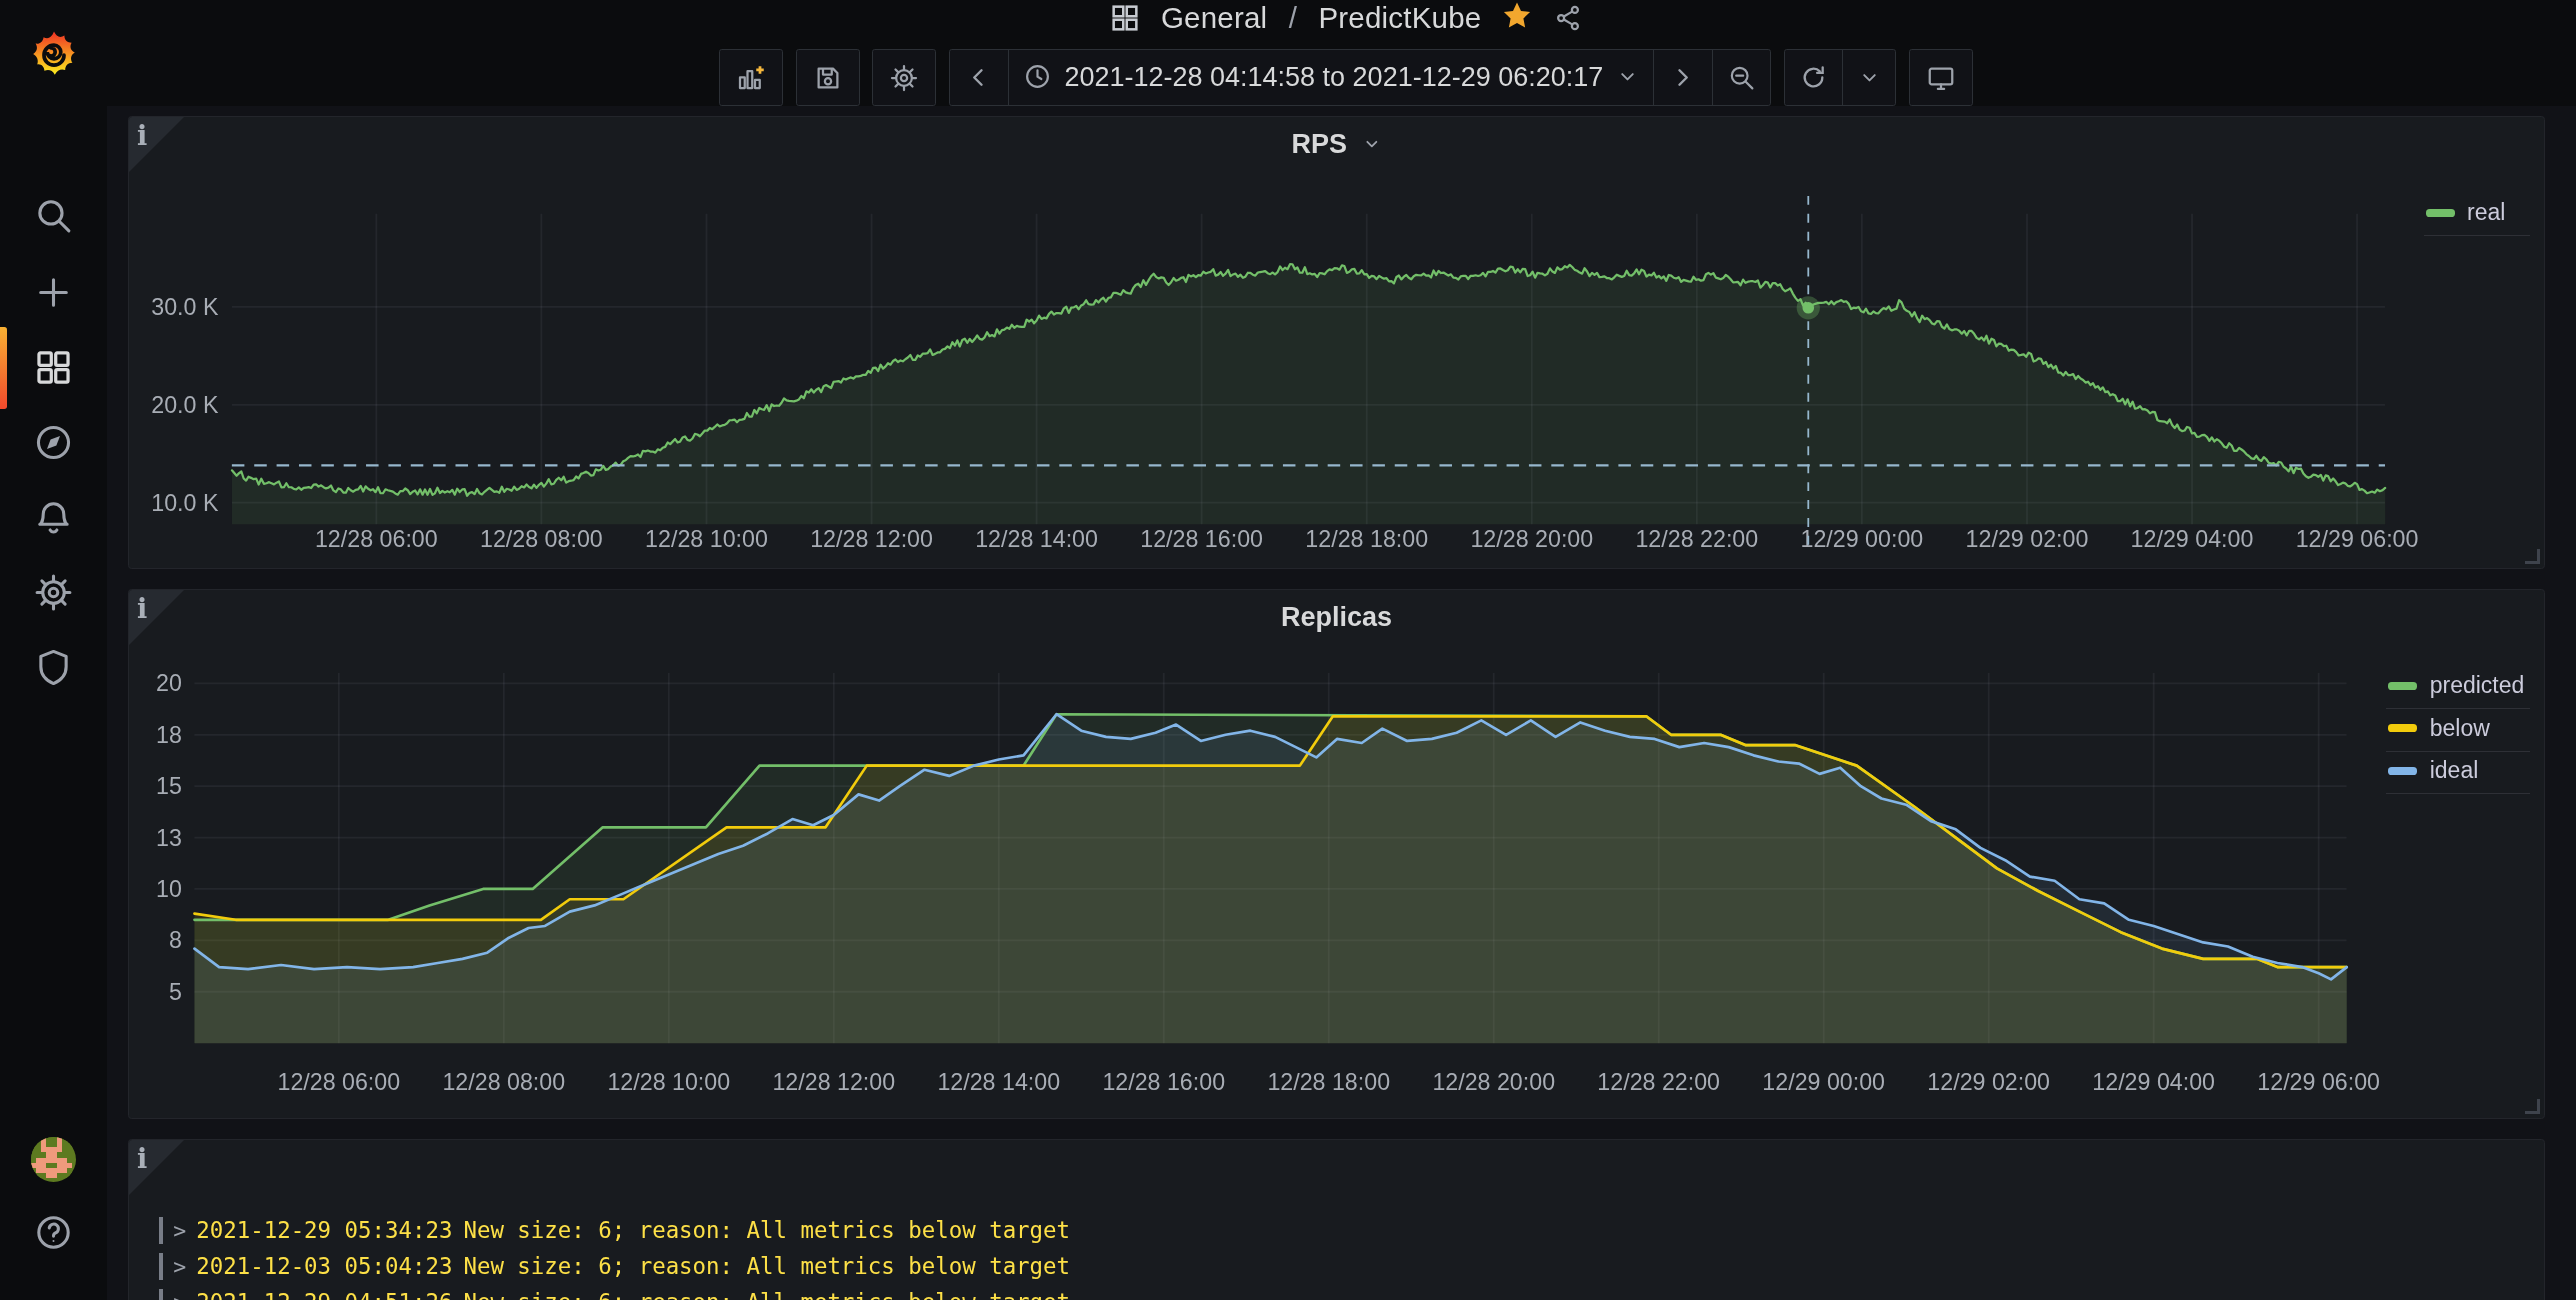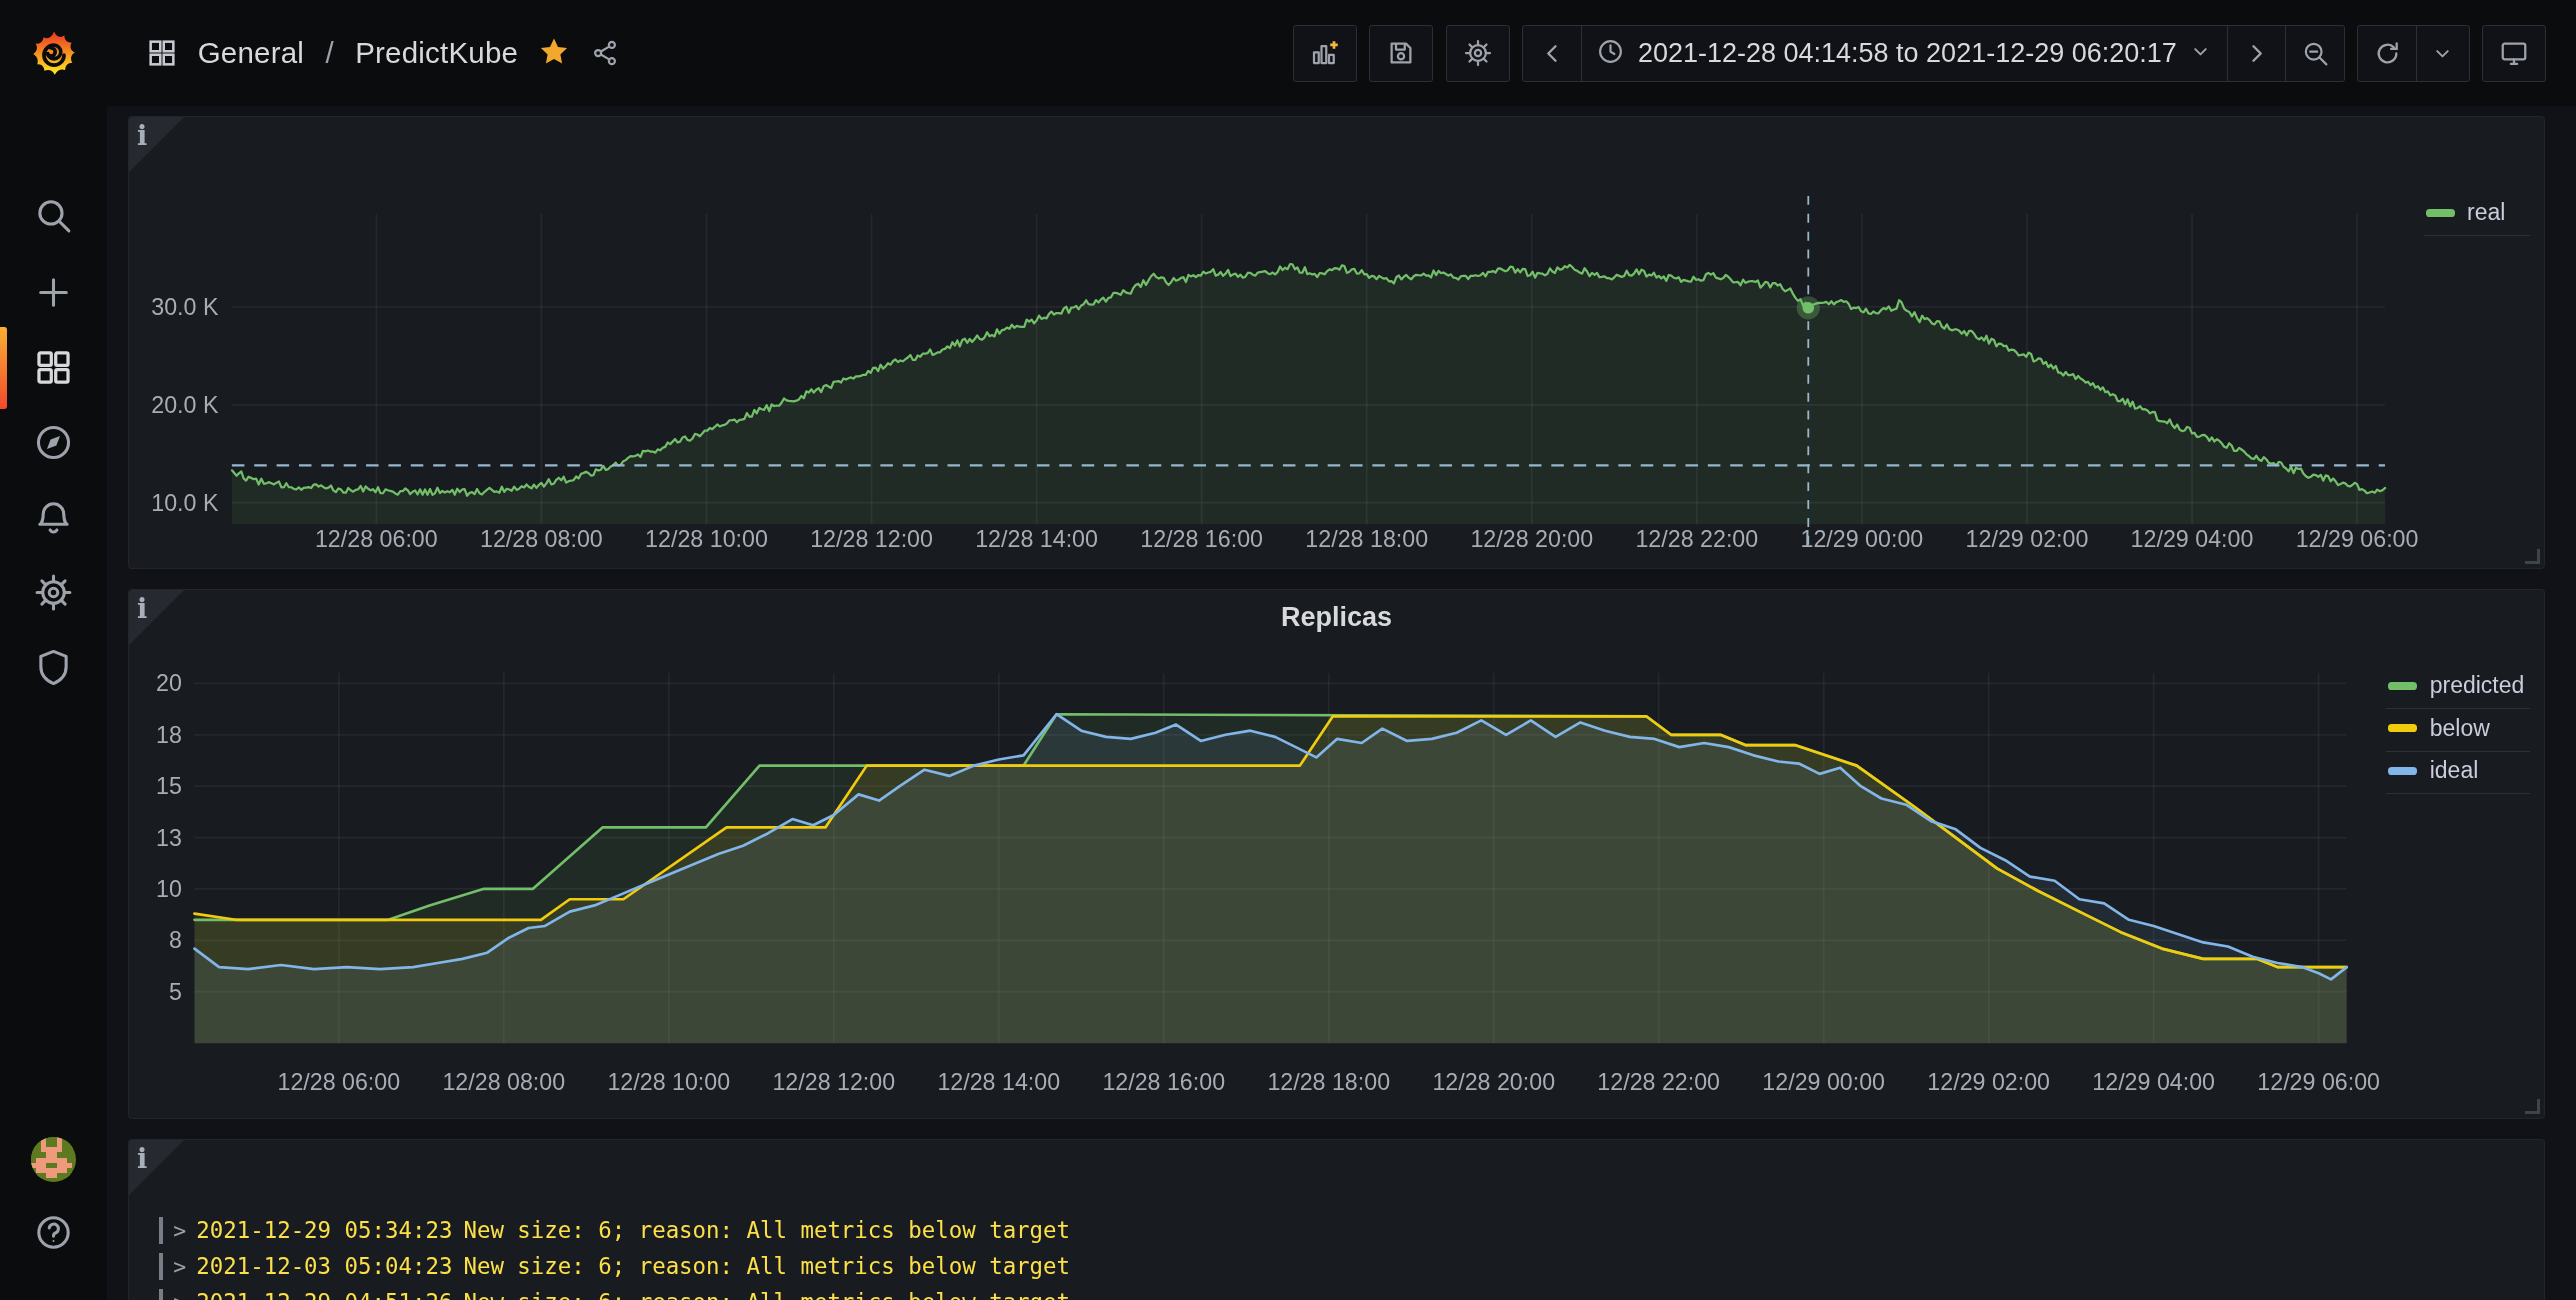--- a/index.html
+++ b/index.html
@@ -10,21 +10,21 @@
   
   .sidebar { position:absolute; left:0; top:0; width:107px; height:1301px; background:#0b0c0e; z-index:6; }
   .logo { position:absolute; left:30px; top:30px; width:48px; height:54px; }
   .side-item { position:absolute; left:0; width:107px; height:75px; display:flex; align-items:center; justify-content:center; color:#9da2ab; cursor:pointer; }
   .side-item svg { width:41px; height:41px; }
   .side-item.active { color:#d8d9da; }
   .active-bar { position:absolute; left:0; top:-3.6px; width:7.2px; height:82px; background:linear-gradient(180deg,#f8b133,#f2492c); border-radius:0 2.7px 2.7px 0; }
   .avatar { width:45px; height:45px; border-radius:50%; overflow:hidden; background:#5d7a20; }
 
   
-  .navbar { position:absolute; left:107px; top:0; width:2469px; height:106px; background:#0b0c0e; display:flex; align-items:center; justify-content:space-between; padding:0 30px 0 39px; z-index:5; }
+  .navbar { position:absolute; left:107px; top:0; width:2469px; height:106px; background:#0b0c0e; display:flex; align-items:center; justify-content:space-between; padding:0 30px 0 39px; z-index:5;flex-direction:column; }
   .crumbs { display:flex; align-items:center; gap:19.7px; }
   .crumbs .gridico { color:#c7cbd1; width:32px; height:32px; }
   .crumb-txt { font-size:29.5px; color:#d8d9da; letter-spacing:0.2px; cursor:pointer; }
   .crumb-sep { font-size:29.5px; color:#9da2ab; margin:0 1.8px; }
   .staricon svg { width:32px; height:32px; }
   .shareicon { color:#9da2ab; width:30px; height:30px; cursor:pointer; }
   .nav-right { display:flex; align-items:flex-end; gap:12.5px; }
   .tbtn { height:57px; min-width:64px; padding:0 16px; display:flex; align-items:center; justify-content:center; background:#111217; border:0.9px solid #2c3036; border-radius:2.7px; color:#9da2ab; cursor:pointer; }
   .tbtn svg { width:30px; height:30px; }
   .tgroup { display:flex; align-items:stretch; height:57px; border:0.9px solid #2c3036; border-radius:2.7px; background:#111217; overflow:hidden; }
@@ -246,20 +246,26 @@
             <path d="M9.5 20.7h5M12 17v3.7"></path>
           </svg>
       </div>
     </div>
   </header>
 
   <section class="panel" style="top:116px; height:453px;">
     <div class="corner">
         <span>i</span>
       </div>
+    <div class="p-title">
+      <span>RPS</span>
+      <span class="tchev"><svg viewBox="0 0 24 24" fill="none" stroke="currentColor" stroke-width="2.2" stroke-linecap="round" stroke-linejoin="round">
+            <path d="M6.5 9.5l5.5 5.5 5.5-5.5"></path>
+          </svg></span>
+    </div>
     <div class="legend" style="top:77px" id="legend-0">
         <div class="leg-item">
           <span class="leg-swatch" style="background: rgb(115, 191, 105);"></span>
           <span class="leg-label">real</span>
         </div>
       </div>
     <div class="plot" id="chart-0"><svg width="2417" height="453" viewBox="0 0 2702 506">
           <line x1="276.5" y1="108" x2="276.5" y2="455" stroke="rgba(204,204,220,0.07)" stroke-width="2"></line>
           <text x="276.5" y="481" fill="#a8adb5" font-size="26" text-anchor="middle" font-family="&quot;Liberation Sans&quot;, sans-serif">12/28 06:00</text>
           <line x1="461.0" y1="108" x2="461.0" y2="455" stroke="rgba(204,204,220,0.07)" stroke-width="2"></line>

